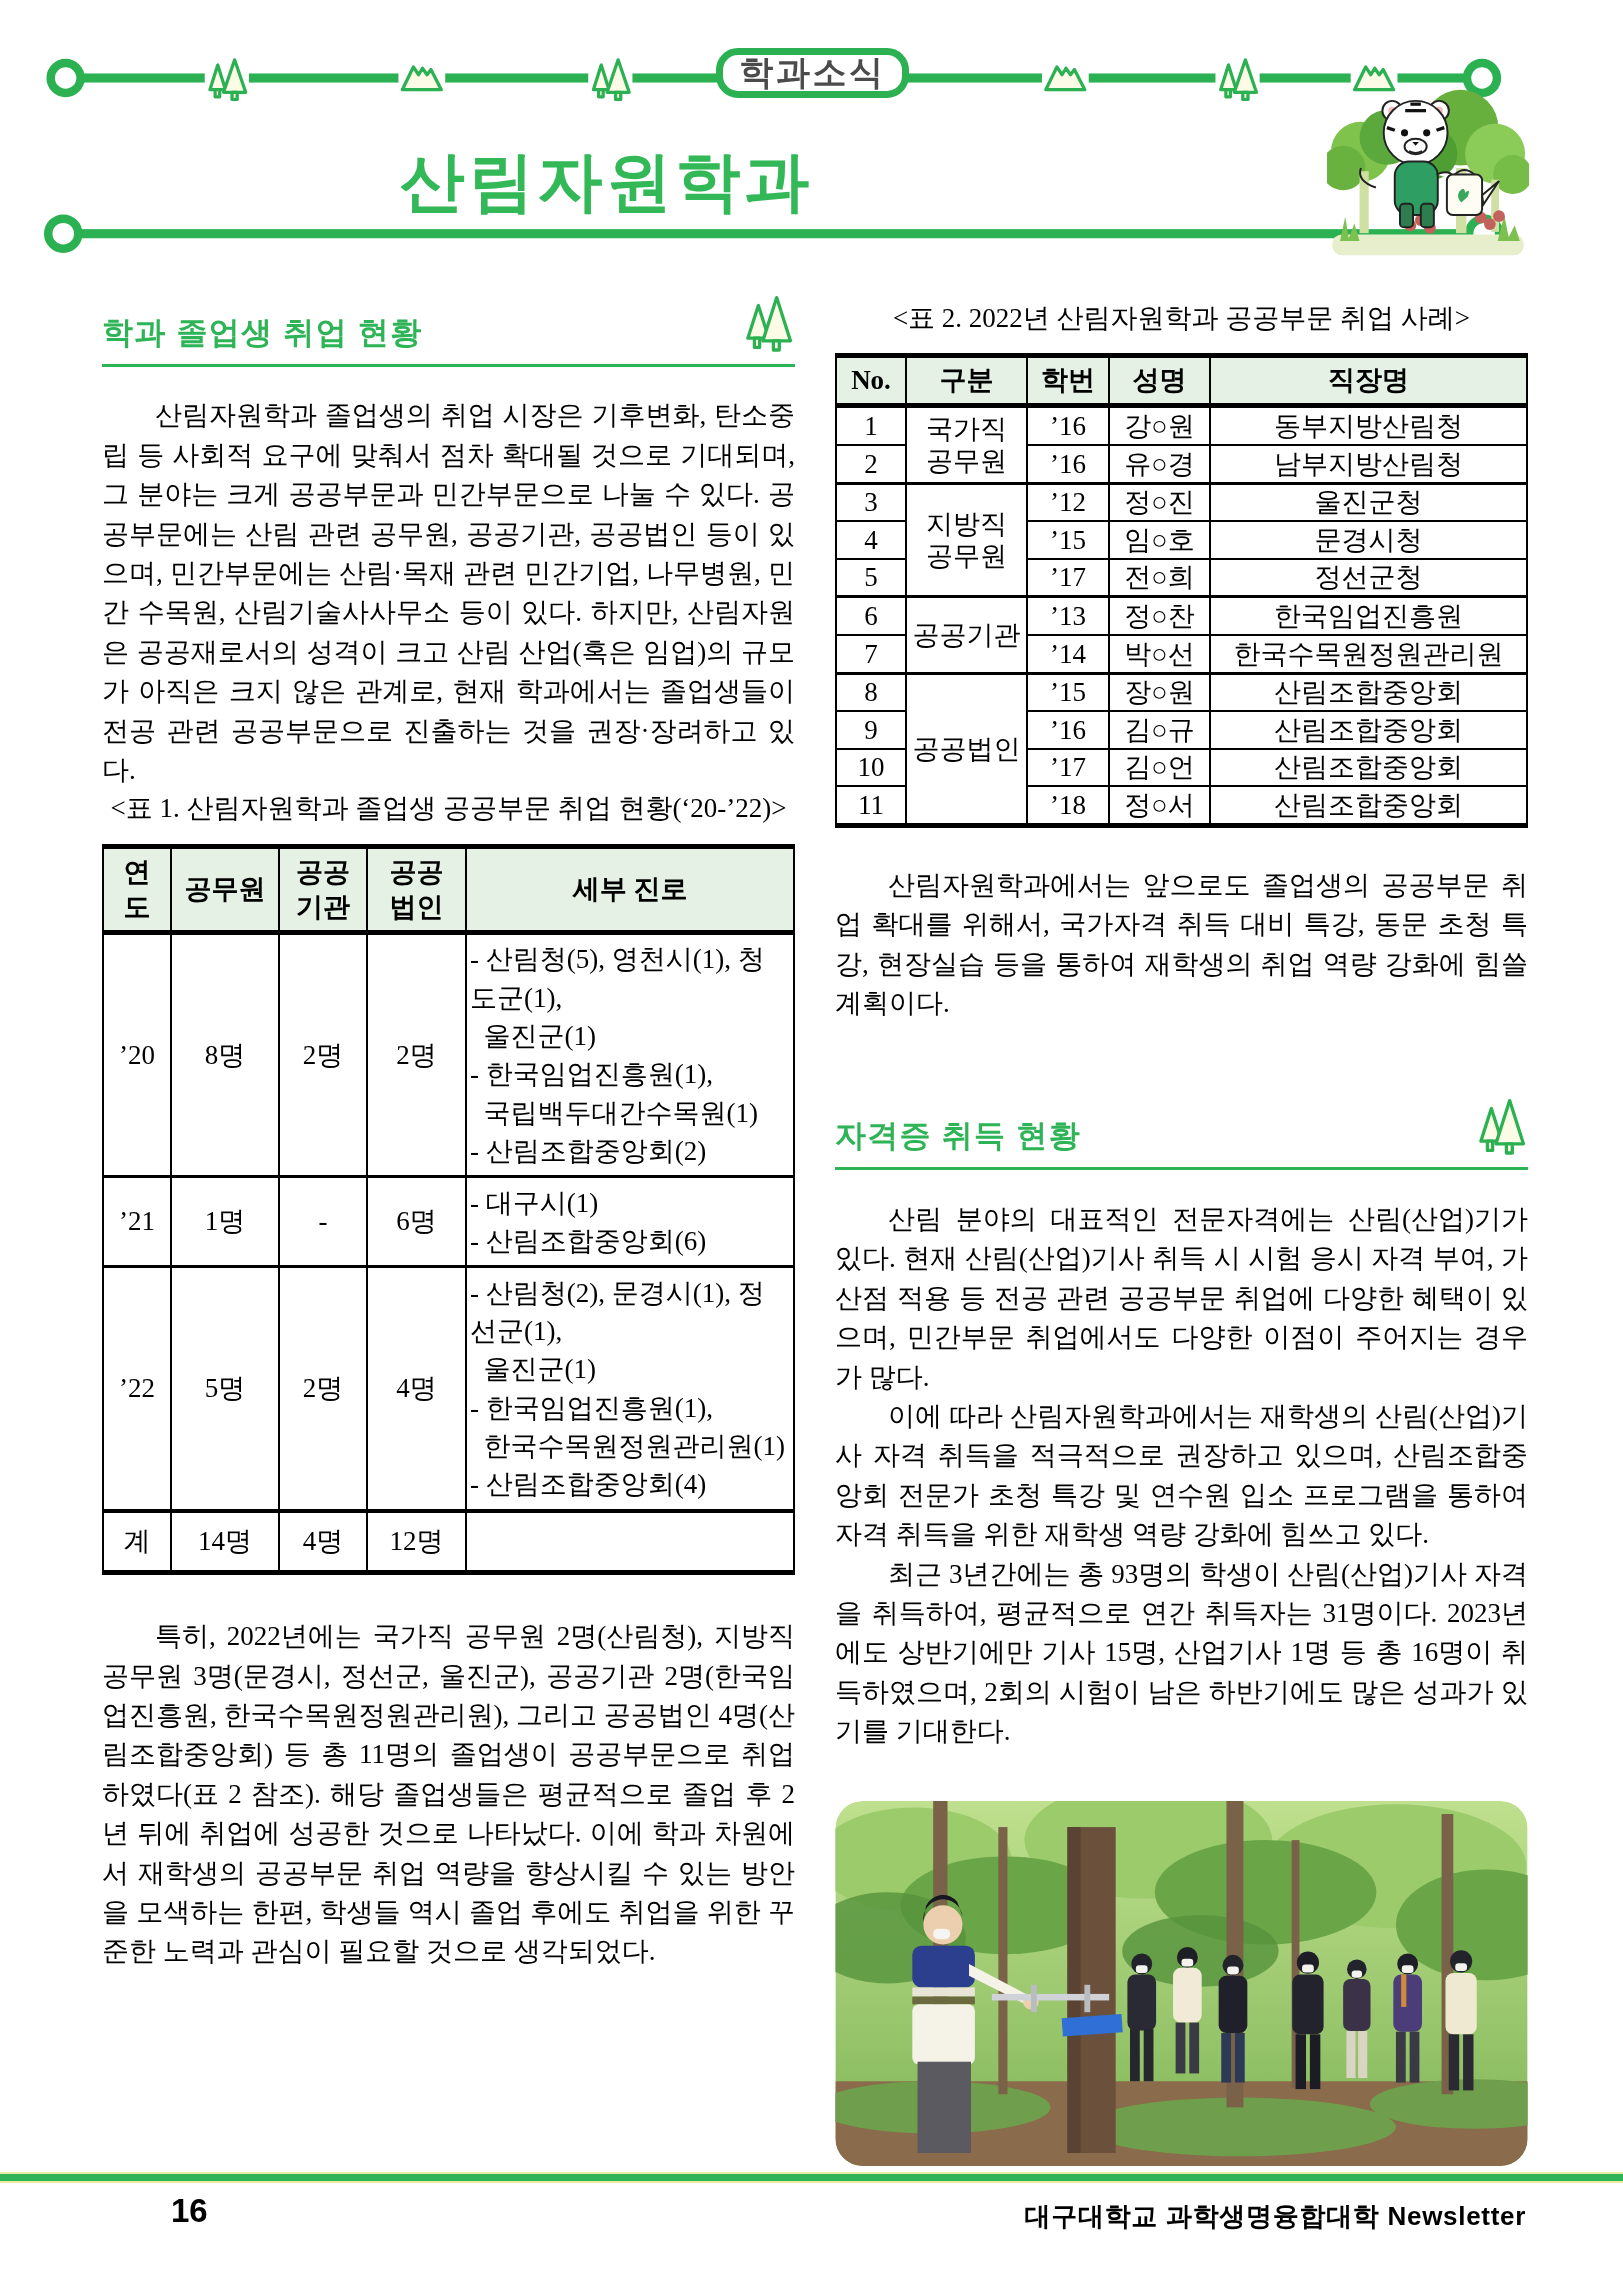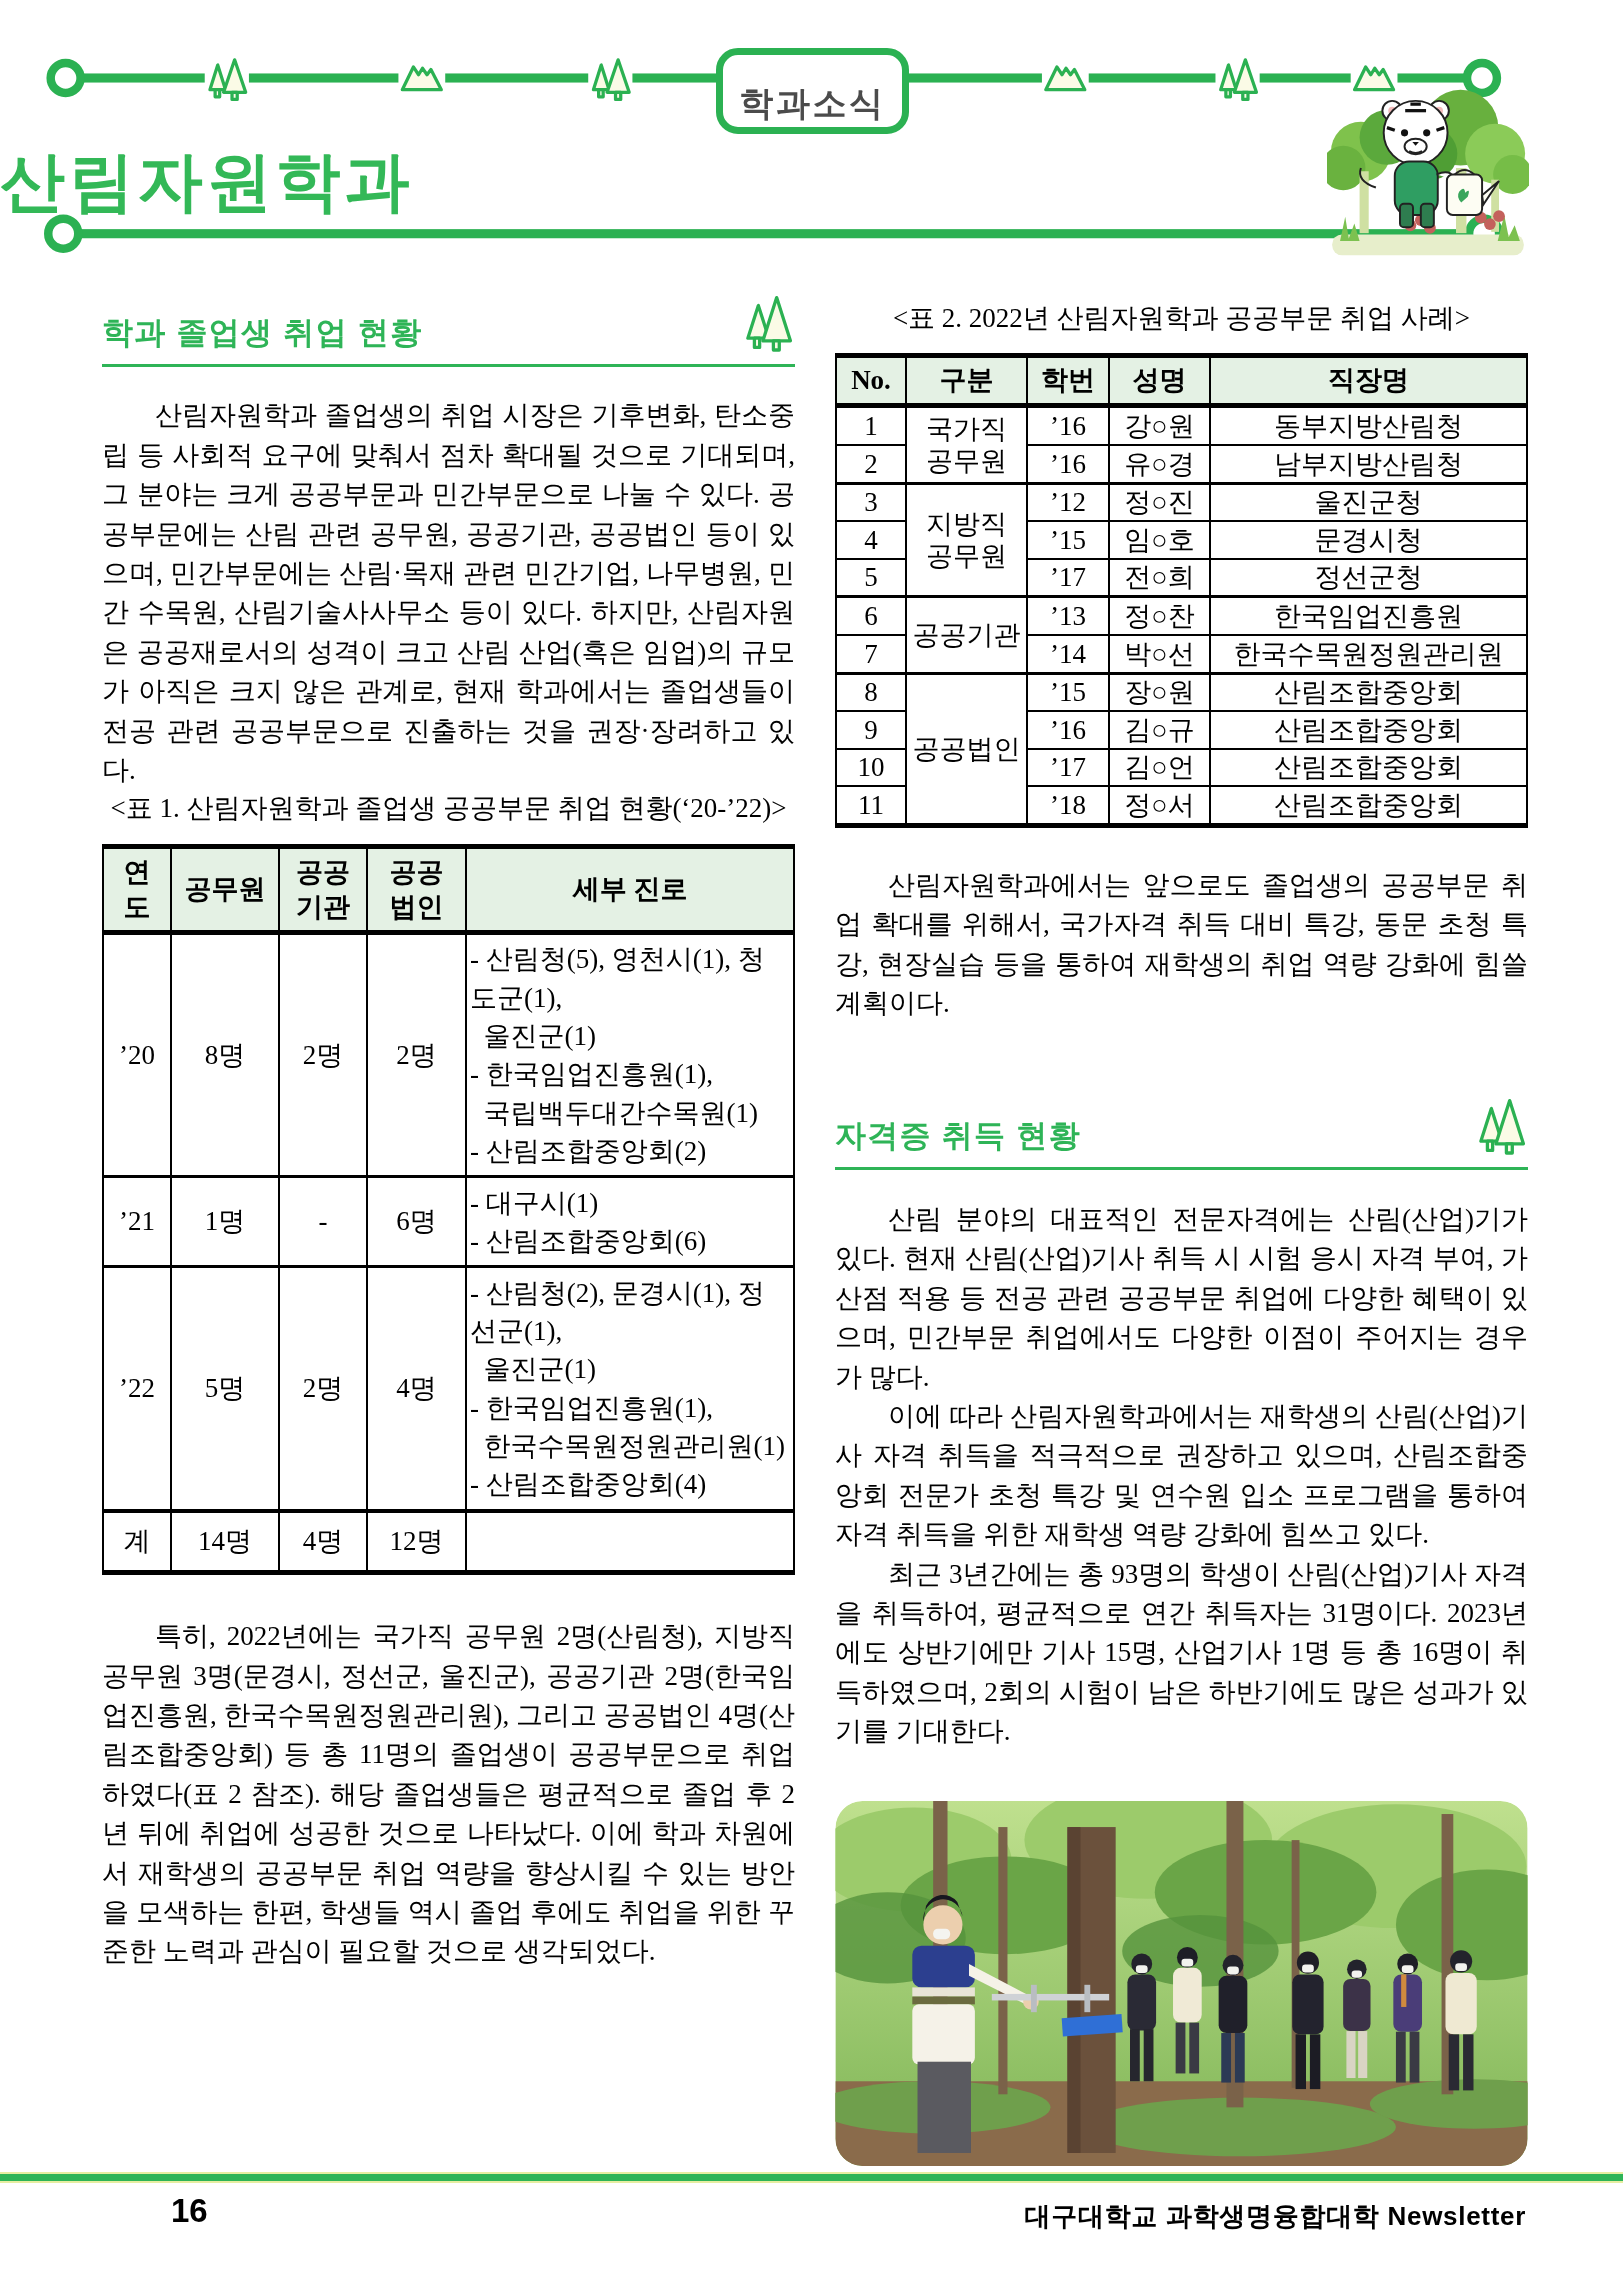--- a/index.html
+++ b/index.html
@@ -1,26 +1,26 @@
 <!DOCTYPE html>
 <html style="font-size:10.4px"><head>
 <meta charset="utf-8">
 <style>
   html,body{margin:0;padding:0;background:#888;}
   .page{position:relative;width:1623px;height:2295px;background:#ffffff;overflow:hidden;
         font-family:"Liberation Serif", serif;color:#000;}
 
   
   .band{position:absolute;left:0;top:0;}
-  .badge{position:absolute;left:716px;top:48px;width:193px;height:86px;box-sizing:border-box;
+  .badge{position:absolute;left:716px;top:48px;width:193px;height:50px;box-sizing:border-box;
          background:#fff;border:7.2px solid #2bb152;border-radius:22px;z-index:5;
-         display:flex;align-items:flex-end;justify-content:center;
+         display:flex;align-items:center;justify-content:center;
          font-family:"Liberation Sans", sans-serif;font-weight:bold;font-size:34px;color:#4b4b4b;letter-spacing:2.6px;}
-  .page-title{position:absolute;left:0;top:138px;width:1141px;text-align:left;z-index:4;
-         font-family:"Liberation Sans", sans-serif;font-weight:bold;font-size:65px;letter-spacing:3.9px;color:#33b857;}
+  .page-title{position:absolute;left:0;top:138px;width:1141px;text-align:center;z-index:4;
+         font-family:"Liberation Sans", sans-serif;font-weight:bold;font-size:65px;letter-spacing:3.9px;color:#33b857;padding-left:36px;}
   .mascot{position:absolute;left:1327px;top:70px;z-index:3;}
 
   
   .col{position:absolute;top:291px;width:693px;}
   .col-left{left:102px;}
   .col-right{left:835px;}
 
   .sec-head{display:flex;align-items:flex-end;justify-content:space-between;
             border-bottom:3.9px solid #2eb457;padding-bottom:10.4px;}
   .sec-head .t{font-family:"Liberation Sans", sans-serif;font-weight:bold;font-size:31px;

